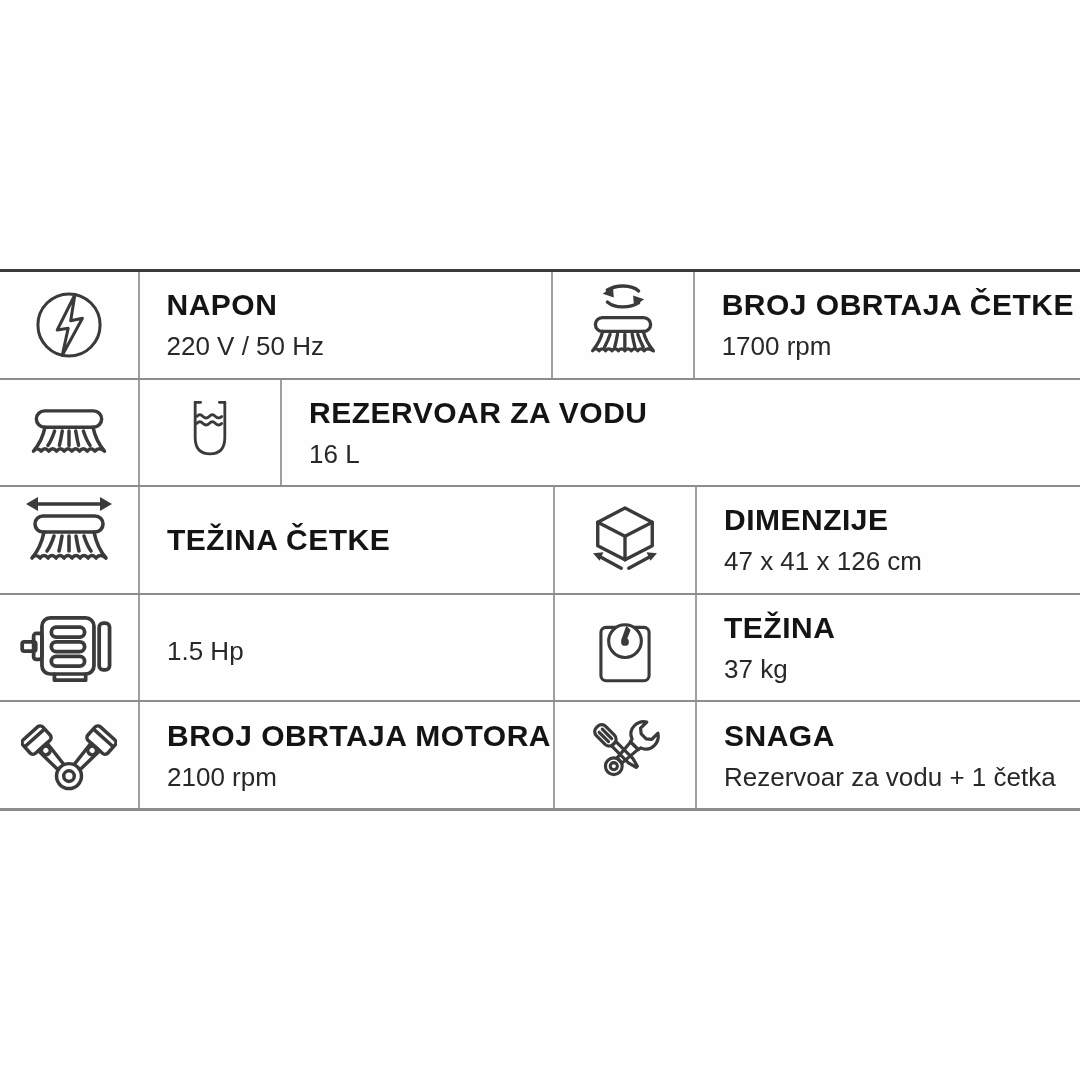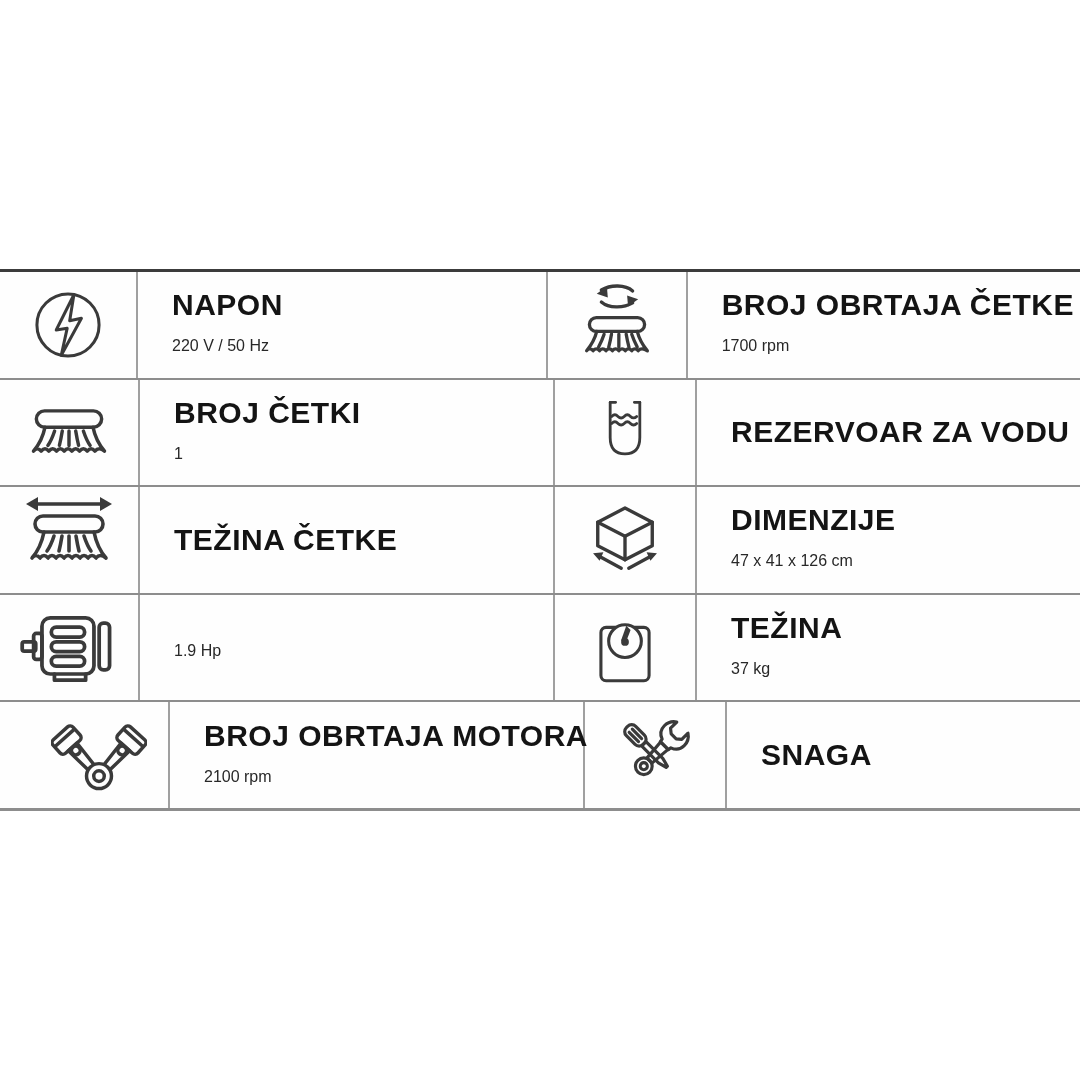--- a/index.html
+++ b/index.html
@@ -9,33 +9,33 @@
     -webkit-font-smoothing:antialiased;
   }
   *{box-sizing:border-box;}
   .spec-table{
     position:absolute;left:0;top:269px;width:1080px;height:542px;
     border-top:3px solid #3c3c3c;
     border-bottom:3px solid #8d8d8d;
     display:flex;flex-direction:column;background:#fefefe;
   }
   .row{flex:1;display:flex;border-bottom:2px solid #8d8d8d;min-height:0;}
-  .row:last-child{border-bottom:none;margin-left:30px;}
+  .row:last-child{border-bottom:none;}
   .cell-icon{display:flex;align-items:center;justify-content:center;border-right:2px solid #a0a0a0;}
   .c1{width:140px;}
   .c2{width:415px;border-right:2px solid #a0a0a0;}
   .c3{width:142px;}
   .c4{flex:1;}
-  .cell-text{display:flex;flex-direction:column;justify-content:center;padding-left:34px;padding-right:6px;}
+  .cell-text{display:flex;flex-direction:column;justify-content:center;padding-left:27px;padding-right:6px;}
   .label{
     font-weight:700;font-size:30px;line-height:36px;color:#141414;letter-spacing:0.5px;
     white-space:nowrap;
   }
   .value{
-    font-size:16px;line-height:32px;color:#282828;margin-top:7px;white-space:nowrap;
+    font-size:26px;line-height:32px;color:#282828;margin-top:7px;white-space:nowrap;
   }
   svg.ic{stroke:#3a3a3a;fill:none;stroke-width:3.6;stroke-linecap:round;stroke-linejoin:round;display:block;}
   svg.ic .fill{fill:#3a3a3a;stroke:none;}
   svg.ic .wfill{fill:#fefefe;}
 </style>
 </head>
 <body>
 
 <div class="spec-table">
 
@@ -68,34 +68,31 @@
   </div>
 
   <div class="row">
     <div class="cell-icon c1">
       <svg class="ic" width="96" height="96" viewBox="0 0 100 100">
         <rect x="16" y="28" width="68" height="17" rx="8.5"></rect>
         <path d="M25 45 C23 55 19 63 13 70 Q17 65 21 70 Q25 65 29 70 Q33 65 37 70 Q41 65 45 70 Q49 65 53 70 Q57 65 61 70 Q65 65 69 70 Q73 65 77 70 Q81 65 87 70 C81 63 77 55 75 45"></path>
         <path d="M35 49 C33 55 31 60 28 64 M43 49 C42 55 41 60 40 64 M50 49 C50 55 50 60 50 64 M57 49 C58 55 59 60 60 64 M65 49 C67 55 69 60 72 64"></path>
       </svg>
     </div>
-    <div class="cell-text c2">
-      <div class="label">BROJ ČETKI</div>
-      <div class="value">1</div>
-    </div>
     <div class="cell-icon c3">
       <svg class="ic" width="78" height="78" viewBox="0 0 100 100">
         <path d="M31 12 L31 57 Q31 78 50 78 Q69 78 69 57 L69 12"></path>
         <path d="M31 12 H38 M62 12 H69"></path>
         <path d="M33 30 Q37 26 41 30 Q45 34 49 30 Q53 26 57 30 Q61 34 65 30"></path>
         <path d="M33 39 Q37 35 41 39 Q45 43 49 39 Q53 35 57 39 Q61 43 65 39"></path>
       </svg>
     </div>
     <div class="cell-text c4">
       <div class="label">REZERVOAR ZA VODU</div>
+      <div class="value">16 L</div>
     </div>
   </div>
 
   <div class="row">
     <div class="cell-icon c1">
       <svg class="ic" width="100" height="100" viewBox="0 0 100 100">
         <path d="M15 14 H85"></path>
         <polygon class="fill" points="7,14 19,7 19,21"></polygon>
         <polygon class="fill" points="93,14 81,7 81,21"></polygon>
         <rect x="16" y="26" width="68" height="16" rx="8"></rect>
@@ -130,21 +127,21 @@
         <rect x="16" y="36" width="8" height="25" rx="2.5"></rect>
         <rect x="24" y="21" width="50" height="54" rx="8"></rect>
         <rect x="33" y="30" width="32" height="9.5" rx="4.7"></rect>
         <rect x="33" y="44" width="32" height="9.5" rx="4.7"></rect>
         <rect x="33" y="58" width="32" height="9.5" rx="4.7"></rect>
         <path d="M36 75 V81 H66 V75"></path>
         <rect x="79" y="26" width="10" height="45" rx="4"></rect>
       </svg>
     </div>
     <div class="cell-text c2">
-      <div class="value">1.9 Hp</div>
+      <div class="value">1.5 Hp</div>
     </div>
     <div class="cell-icon c3">
       <svg class="ic" width="86" height="86" viewBox="0 0 100 100">
         <rect x="22" y="26" width="56" height="62" rx="6"></rect>
         <circle class="wfill" cx="50" cy="42" r="19"></circle>
         <path class="fill" d="M50 46 L45.5 41 L51.5 24 L56.5 29 Z"></path>
         <circle class="fill" cx="50" cy="43" r="4.5"></circle>
       </svg>
     </div>
     <div class="cell-text c4">
@@ -186,16 +183,17 @@
         <g transform="rotate(45 50 50)">
           <path d="M41 6 C36.5 9 34 14 34 19 C34 25 37.5 29.5 43 31.5 L43.5 35 H56.5 L57 31.5 C62.5 29.5 66 25 66 19 C66 14 63.5 9 59 6 L59 16 L54 20 H46 L41 16 Z"></path>
           <path d="M44 35 L56 35 L54 59 H46 Z"></path>
           <circle cx="50" cy="68" r="9.5"></circle>
           <circle cx="50" cy="68" r="4"></circle>
         </g>
       </svg>
     </div>
     <div class="cell-text c4">
       <div class="label">SNAGA</div>
+      <div class="value">Rezervoar za vodu + 1 četka</div>
     </div>
   </div>
 
 </div>
 
 </body></html>

